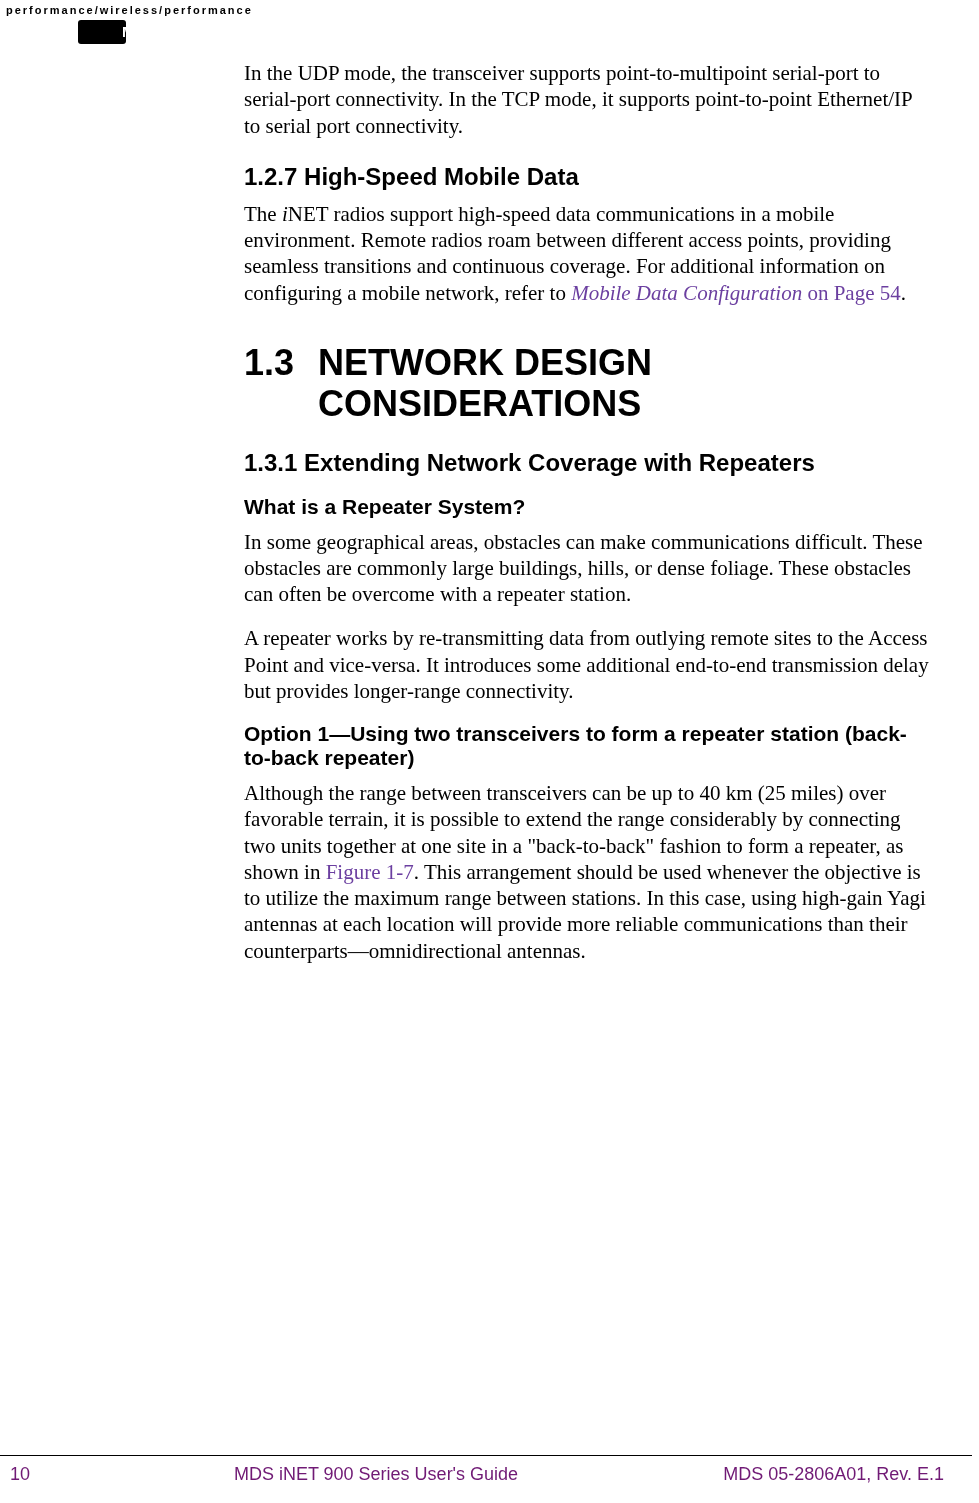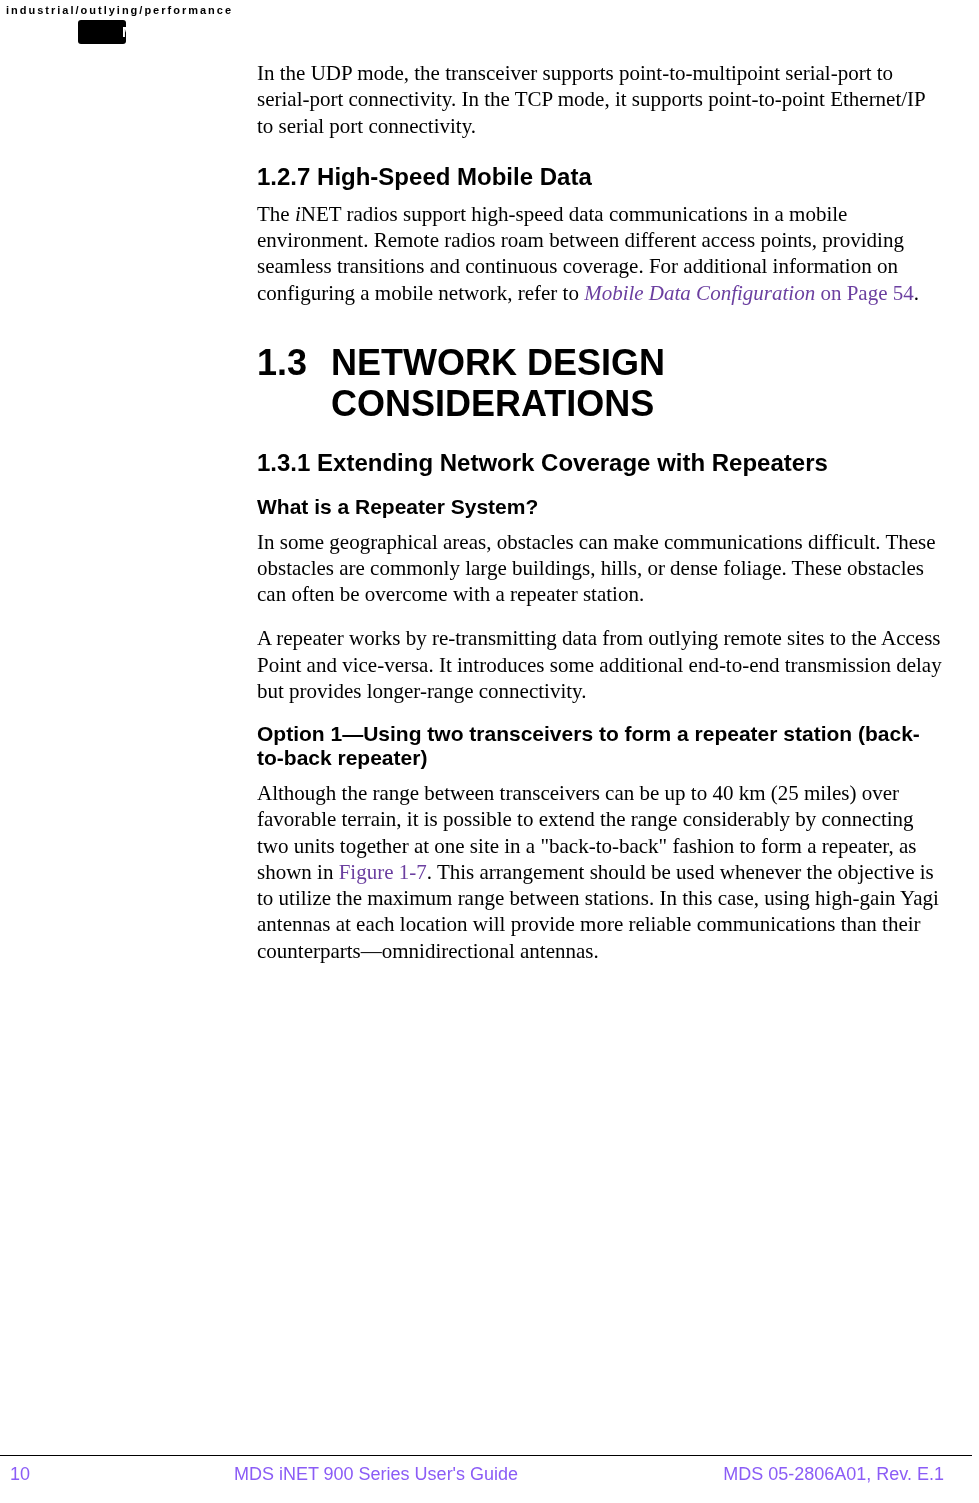--- a/index.html
+++ b/index.html
@@ -33,21 +33,21 @@
       font-weight: bold;
       font-size: 15px;
       text-align: center;
       line-height: 24px;
       letter-spacing: -0.5px;
       padding-left: 44px;
     }
     .content {
       position: absolute;
       top: 60px;
-      left: 257px;
+      left: 244px;
       width: 686px;
     }
     .body-text {
       font-size: 21px;
       line-height: 1.25;
       color: #000;
       margin-bottom: 18px;
     }
     .link-text {
       color: #6b3fa0;
@@ -96,40 +96,40 @@
     .footer {
       position: absolute;
       bottom: 18px;
       left: 0;
       width: 972px;
       border-top: 1px solid #000;
       padding-top: 8px;
       display: flex;
       font-family: Arial, Helvetica, sans-serif;
       font-size: 18px;
-      color: #8b5cf6;
+      color: #701a75;
     }
     .footer-left {
       width: 60px;
       padding-left: 10px;
     }
     .footer-center {
       flex: 1;
       text-align: center;
     }
     .footer-right {
       width: 280px;
       text-align: right;
       padding-right: 28px;
     }
   </style>
 </head>
 <body>
 
-<div class="header-tagline">industrial/outlying/performance</div>
+<div class="header-tagline">performance/wireless/performance</div>
 <div class="logo">MDS</div>
 
 <div class="content">
 
   <p class="body-text">In the UDP mode, the transceiver supports point-to-multipoint serial-port to serial-port connectivity. In the TCP mode, it supports point-to-point Ethernet/IP to serial port connectivity.</p>
 
 
   <h3 class="section-heading">1.2.7 High-Speed Mobile Data</h3>
 
   <p class="body-text">

